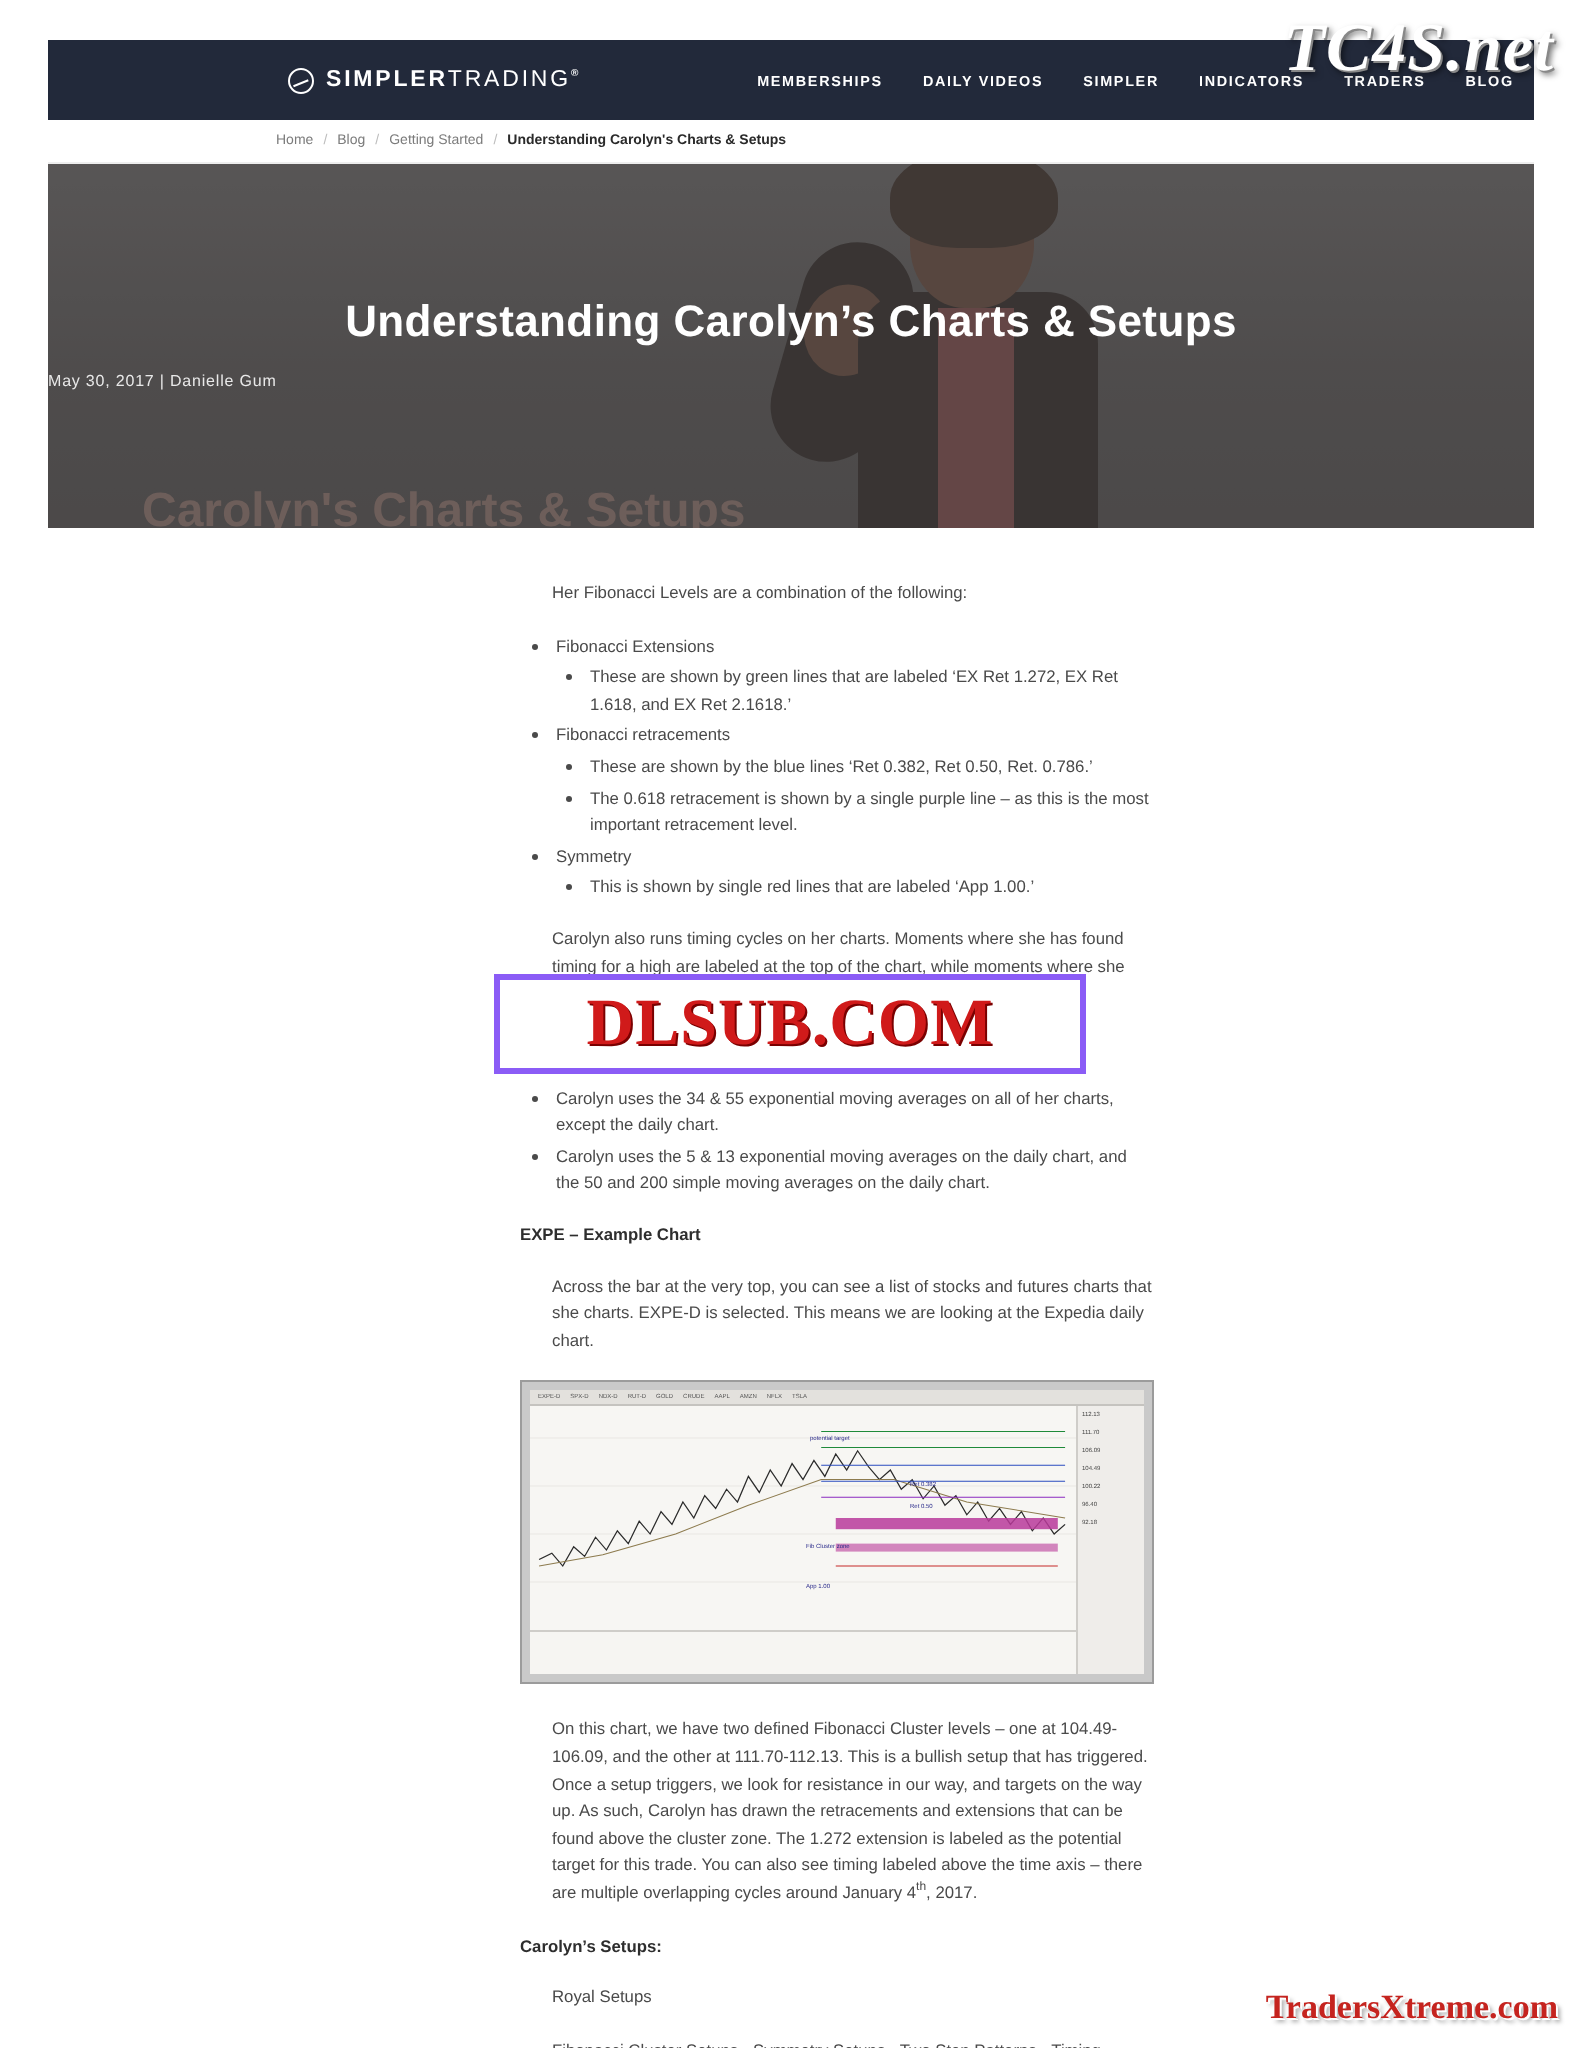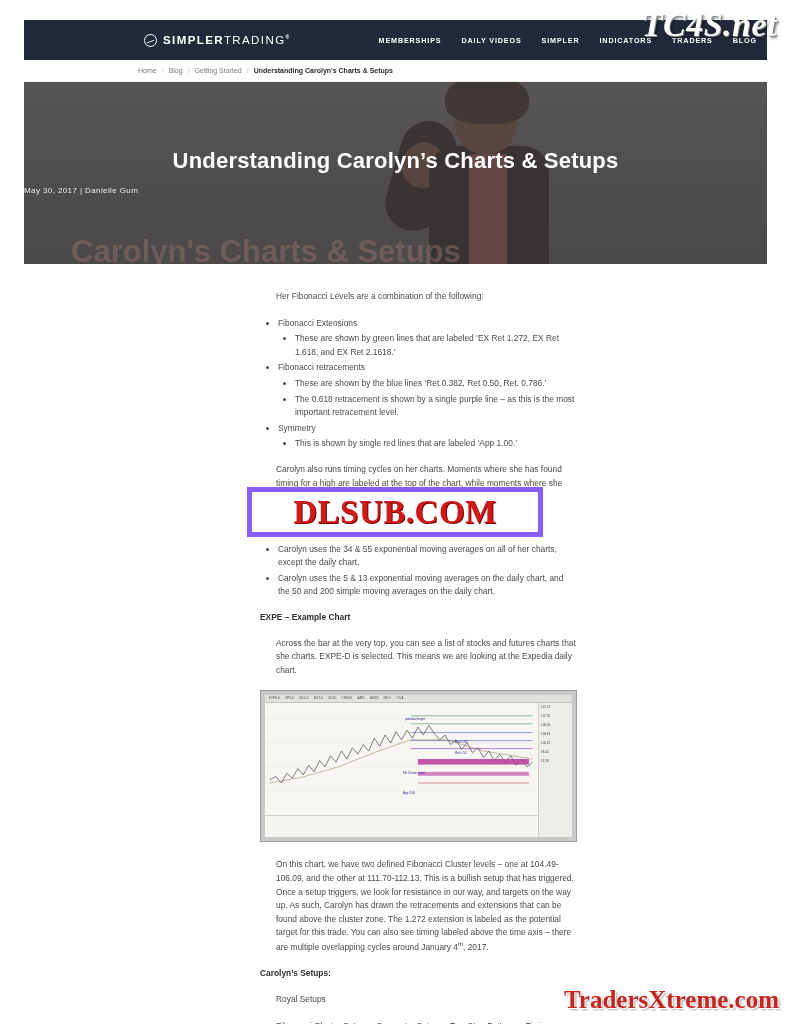--- a/index.html
+++ b/index.html
@@ -26,37 +26,37 @@
     color: #ffffff;
     text-shadow: 1px 1px 0 #888, 2px 2px 3px rgba(0,0,0,.55);
     letter-spacing: .5px;
     z-index: 60;
   }
   .wm-dlsub {
     position: absolute;
     left: 247px; top: 487px;
     width: 296px; height: 50px;
     background: #ffffff;
-    border: 5px solid #8b5cf6;
+    border: 3px solid #8b5cf6;
     display: flex; align-items: center; justify-content: center;
     z-index: 55;
   }
   .wm-dlsub span {
     font-family: "Liberation Serif", serif;
     font-size: 33px;
     font-weight: bold;
     color: #d01a1a;
     text-shadow: 1px 1px 0 #7a0000;
     letter-spacing: .5px;
   }
   .wm-txm {
     position: absolute;
     right: 12px; bottom: 10px;
     font-family: "Liberation Serif", serif;
-    font-size: 25px;
+    font-size: 17px;
     font-weight: bold;
     color: #c5241f;
     text-shadow: 1px 1px 0 #ffffff, 2px 2px 2px rgba(0,0,0,.35);
     z-index: 60;
   }
   
   .topbar {
     position: absolute;
     left: 24px; top: 20px;
     width: 743px; height: 40px;
@@ -196,21 +196,21 @@
     left: 0; right: 13px; top: 104px;
     text-align: left;
     color: #e9e9e9;
     font-size: 8px;
     letter-spacing: .4px;
   }
   .hero-ghost {
     position: absolute;
     left: 47px; bottom: -6px;
     color: rgba(150,120,110,.45);
-    font-size: 31px;
+    font-size: 24px;
     font-weight: bold;
   }
   
   .article {
     position: absolute;
     left: 24px; top: 264px;
     width: 743px; height: 736px;
     background: #ffffff;
     padding: 26px 190px 0 236px;
     font-size: 8.4px;

